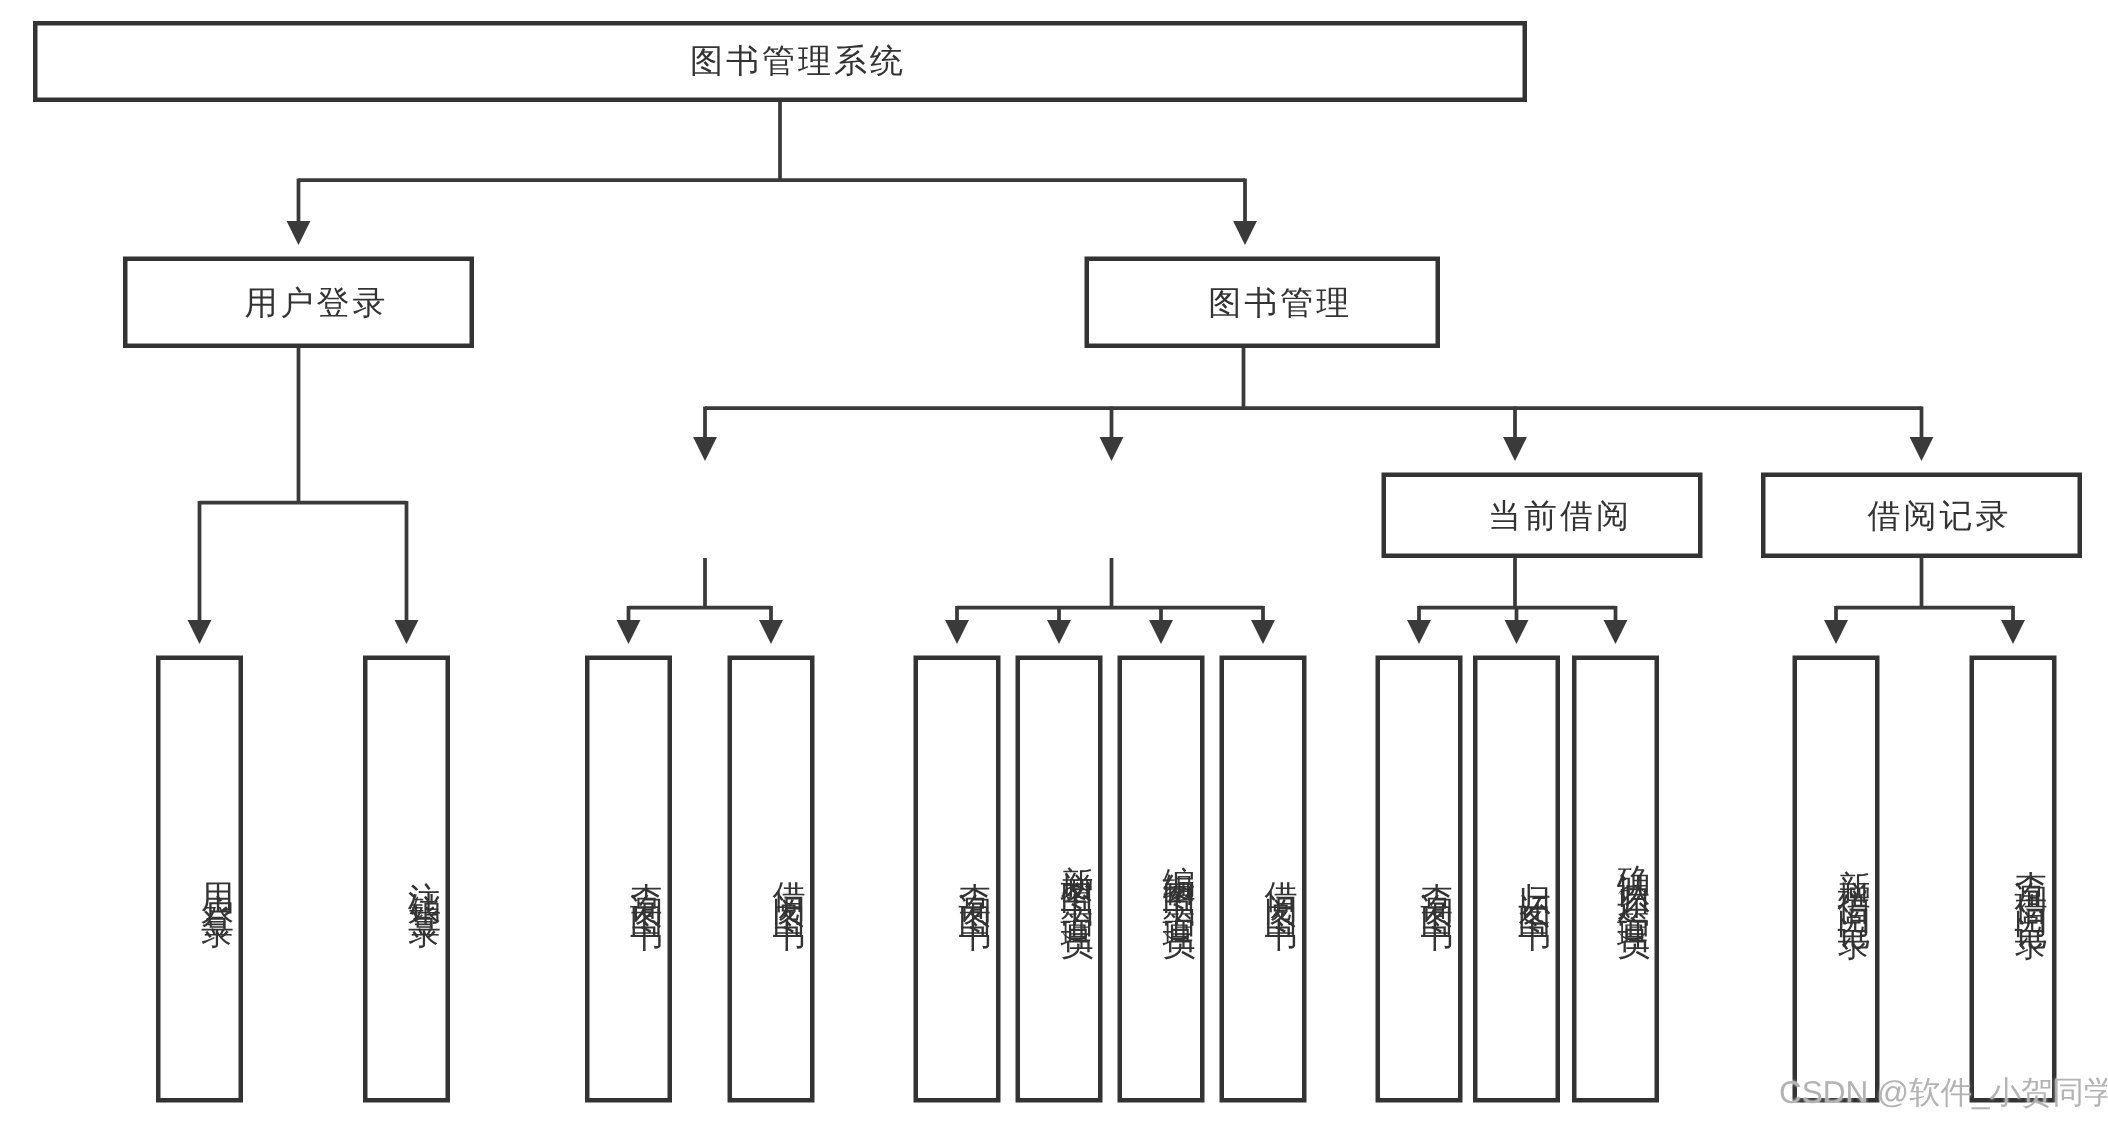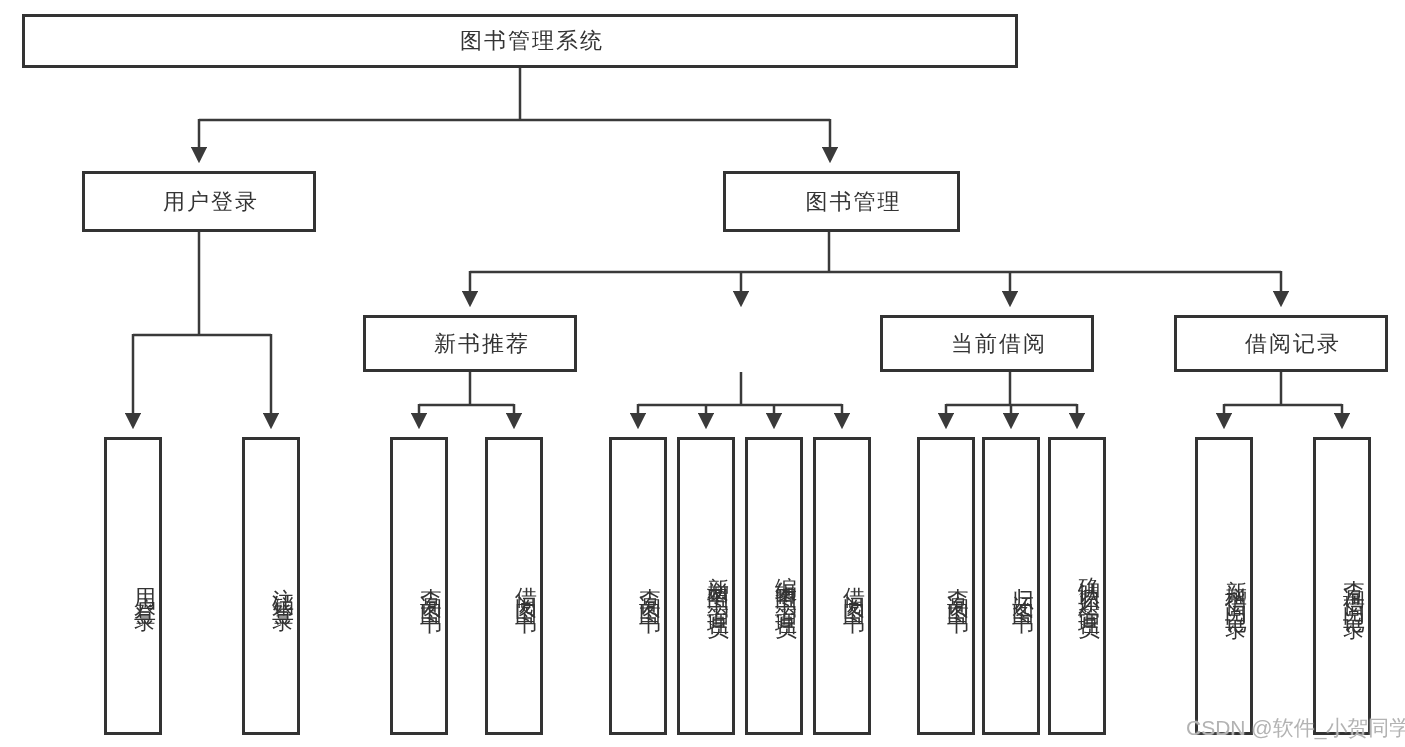--- a/index.html
+++ b/index.html
@@ -36,21 +36,21 @@
     z-index: 2;
     text-align: center;
     padding-left: 24px;
   }
   .node-root   { left: 22px;  top: 14px;  width: 996px; height: 54px; }
   .node-l2a    { left: 82px;  top: 171px; width: 234px; height: 61px; }
   .node-l2b    { left: 711px; top: 171px; width: 237px; height: 61px; margin-left: 12px; }
   .node-l3     { top: 315px; height: 57px; width: 214px; }
   .node-l3a    { left: 363px; }
   .node-l3b    { left: 634px; }
-  .node-l3c    { left: 880px; }
+  .node-l3c    { left: 921px; }
   .node-l3d    { left: 1174px; }
   .leaf        { top: 437px; height: 298px; width: 58px; }
   .leaf span {
     writing-mode: vertical-rl;
     text-orientation: mixed;
     letter-spacing: 8px;
     font-size: 22px;
     line-height: 1;
   }
   .leaf.long span { letter-spacing: 6px; }
@@ -137,23 +137,20 @@
     <span>图书管理系统</span>
   </div>
 
   <div class="node node-l2a">
     <span>用户登录</span>
   </div>
   <div class="node node-l2b">
     <span>图书管理</span>
   </div>
 
-  <div class="node node-l3 node-l3a">
-    <span>新书推荐</span>
-  </div>
   <div class="node node-l3 node-l3c">
     <span>当前借阅</span>
   </div>
   <div class="node node-l3 node-l3d">
     <span>借阅记录</span>
   </div>
 
   <div class="node leaf leaf-1">
     <span>用户登录</span>
   </div>

